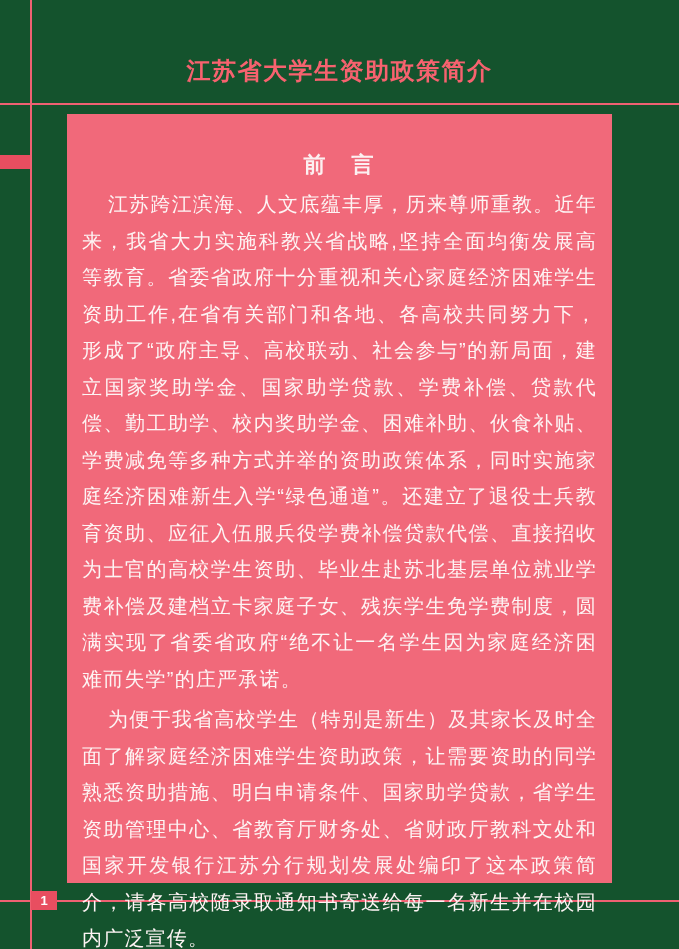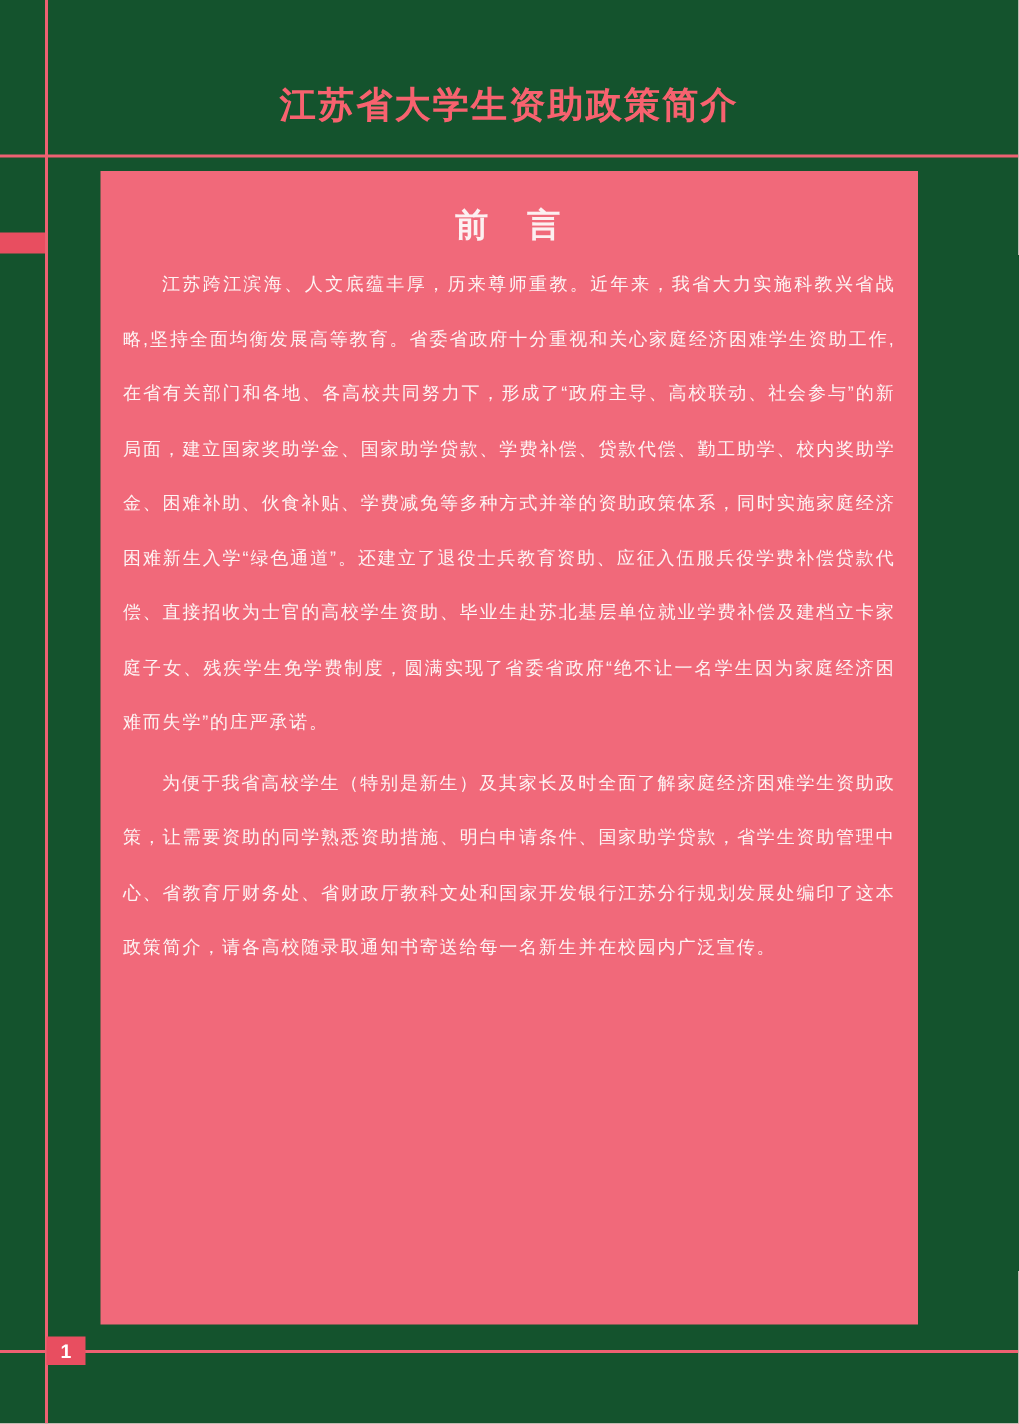--- a/index.html
+++ b/index.html
@@ -58,35 +58,35 @@
   }
   
   .preface-box {
     position: absolute;
     left: 67px;
     top: 114px;
     width: 545px;
     height: 769px;
     background: #f1697a;
     box-sizing: border-box;
-    padding: 20px 15px 0 15px;
+    padding: 35px 15px 0 15px;
     color: #fdf4f4;
   }
   .preface-heading {
     margin: 0 0 5px 0;
     text-align: center;
     font-size: 22px;
     font-weight: bold;
     letter-spacing: 2px;
     line-height: 32px;
     color: #fcf0f1;
   }
   .para {
     margin: 0;
-    font-size: 12px;
+    font-size: 20px;
     line-height: 36.5px;
     letter-spacing: 1.2px;
     text-align: justify;
     text-indent: 26px;
     color: #fdf4f4;
   }
   .para + .para { margin-top: 4px; }
   
   .signature {
     width: 158px;

